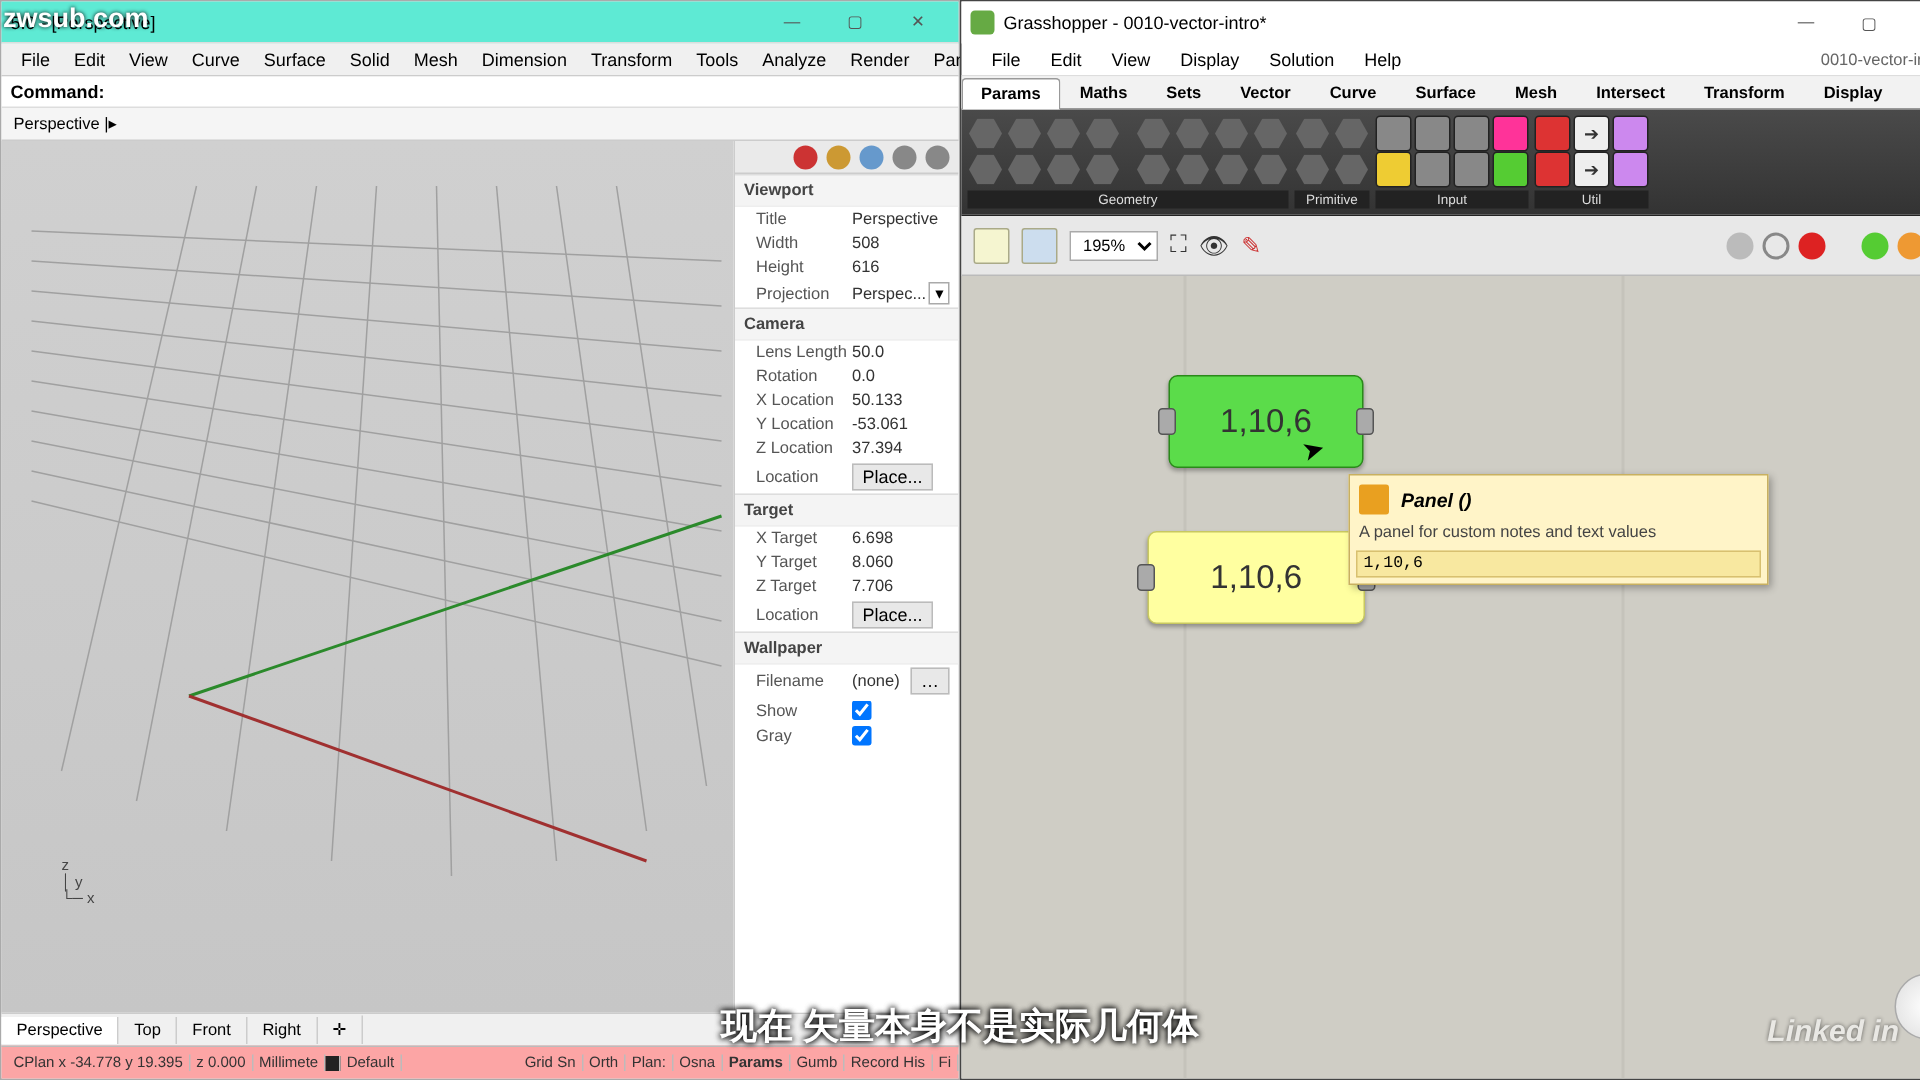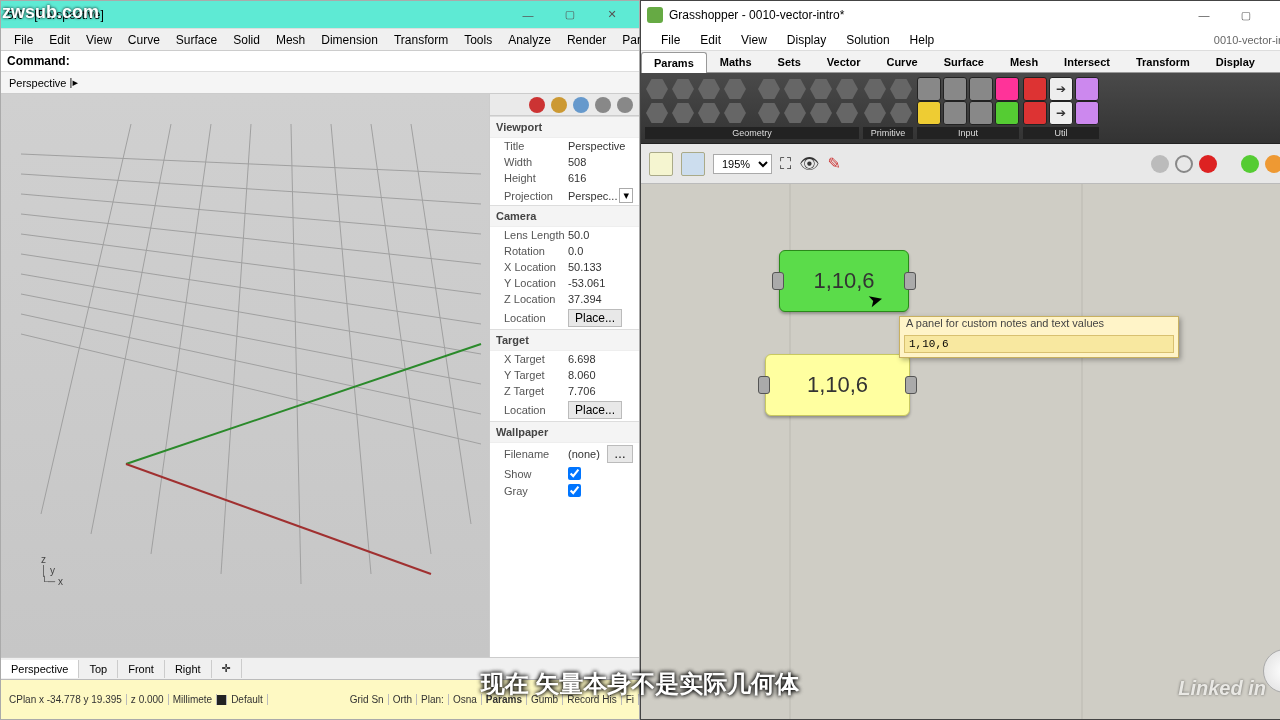--- a/index.html
+++ b/index.html
@@ -25,21 +25,21 @@
 .prop-sec { padding:4px 6px; font-weight:bold; color:#444; background:#f4f4f4; border-top:1px solid #ddd; border-bottom:1px solid #eee; }
 .prop-row { display:flex; padding:2px 6px; align-items:center; }
 .prop-row .k { width:72px; color:#555; padding-left:8px; }
 .prop-row .v { flex:1; color:#333; }
 .prop-row .btn { background:#e8e8e8; border:1px solid #bbb; padding:1px 6px; font-size:12px; }
 .prop-row input[type=checkbox]{ }
 
 .bottom-tabs { height:22px; background:#f0f0f0; border-top:1px solid #ccc; display:flex; align-items:center; font-size:11px; }
 .bottom-tabs span { padding:3px 10px; border-right:1px solid #ccc; }
 .bottom-tabs span.active { background:#fff; }
-.status { height:40px; background:#fef9c3; border-top:1px solid #bbb; display:flex; align-items:center; font-size:10px; color:#333; padding-left:4px; gap:0;}
+.status { height:22px; background:#fca5a5; border-top:1px solid #bbb; display:flex; align-items:center; font-size:10px; color:#333; padding-left:4px; gap:0;}
 .status span { padding:0 4px; border-right:1px solid #bbb; }
 
 
 .gh { position:absolute; left:640px; top:0; width:676px; height:720px; border:1px solid #444; background:#fff; display:flex; flex-direction:column; }
 .gh-titlebar { height:28px; background:#fff; display:flex; align-items:center; padding:0 6px; font-size:12px; }
 .gh-title-icon { width:16px; height:16px; margin-right:6px; background:#6a4; border-radius:3px; }
 .gh-menu { height:22px; display:flex; align-items:center; font-size:12px; padding-left:10px; border-bottom:1px solid #ddd; }
 .gh-menu span { padding:3px 10px; }
 .gh-menu .docname { margin-left:auto; margin-right:8px; color:#666; font-size:11px; }
 .gh-tabs { height:22px; background:#f2f2f2; display:flex; align-items:flex-end; font-size:11px; border-bottom:1px solid #999;font-weight:bold; }
@@ -390,20 +390,24 @@
       <div class="port l"></div>
       <span>1,10,6</span>
       <div class="port r"></div>
     </div>
     <div class="panel-comp yellow" style="left:124px;top:170px;">
       <div class="port l"></div>
       <span>1,10,6</span>
       <div class="port r"></div>
     </div>
     <div class="tooltip" style="left:258px;top:132px;">
+      <div class="tt-head">
+        <div class="tt-icon"></div>
+        <span class="tt-title">Panel ()</span>
+      </div>
       <div class="tt-desc">A panel for custom notes and text values</div>
       <div class="tt-val">1,10,6</div>
     </div>
     <div class="compass"></div>
   </div>
 </div>
 
 <div class="watermark">zwsub.com</div>
 <div class="subtitle">现在 矢量本身不是实际几何体</div>
 <div class="linkedin">Linked in</div>

